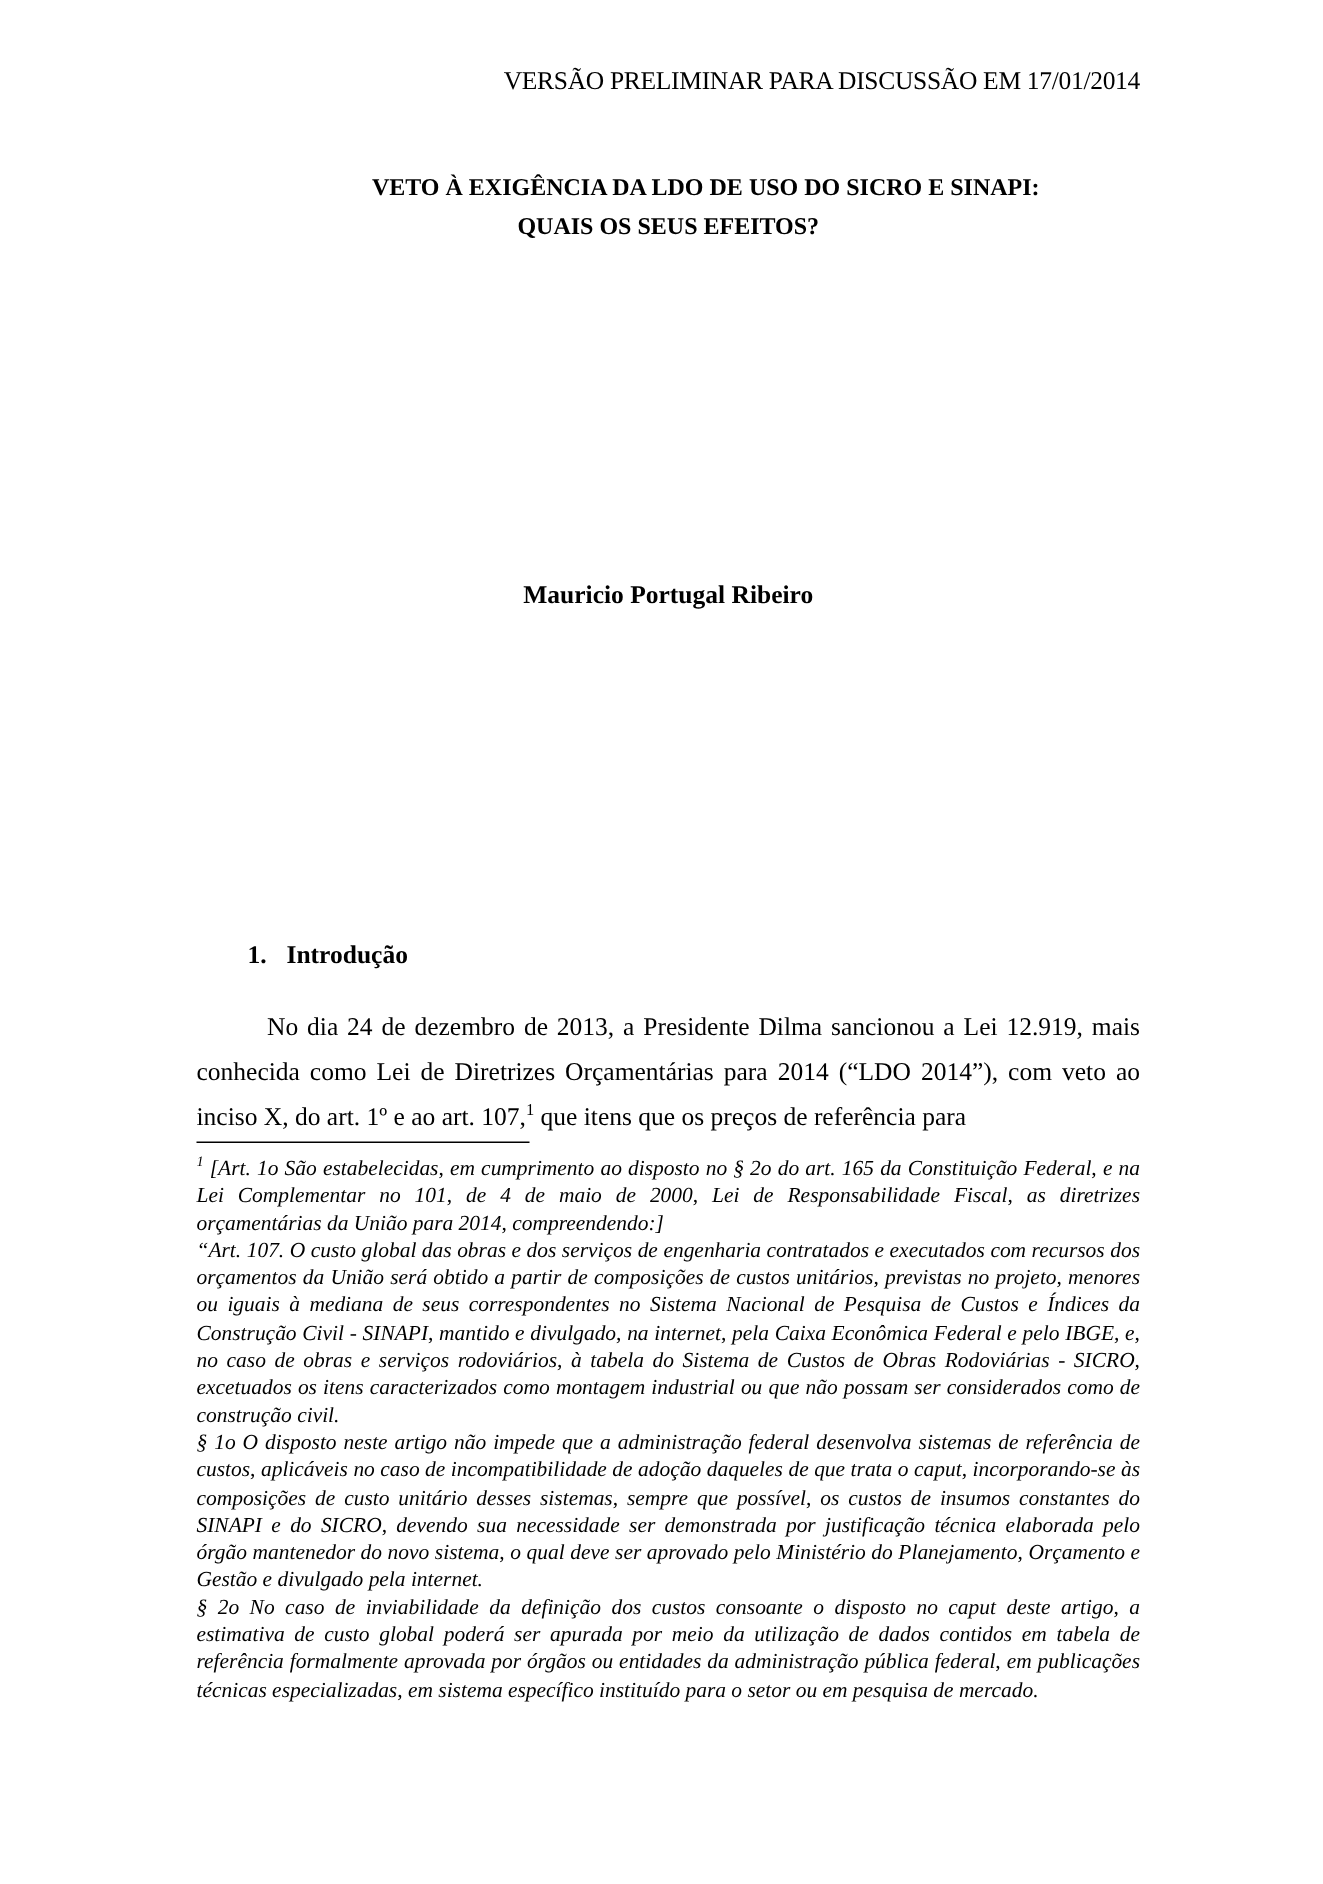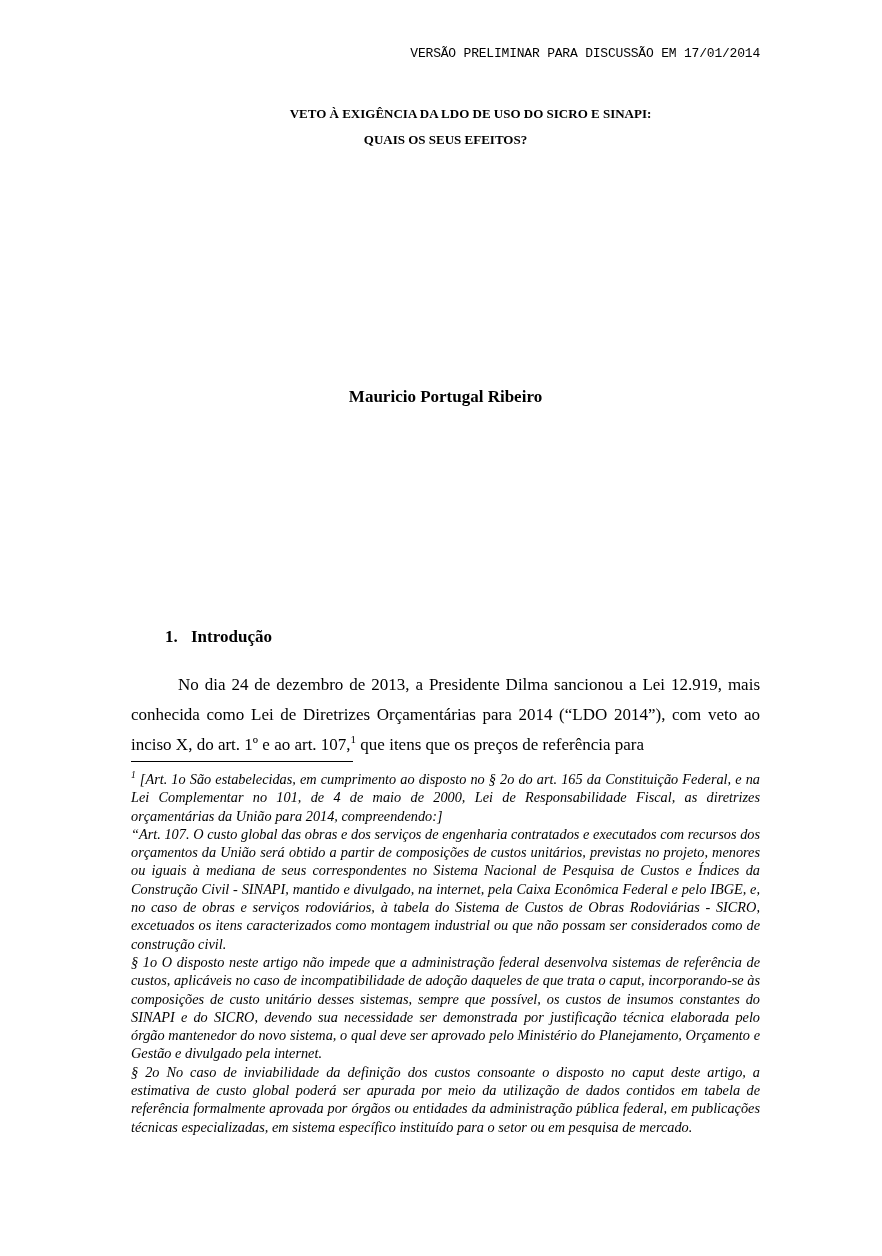--- a/index.html
+++ b/index.html
@@ -9,29 +9,28 @@
     height: 1256px;
     background: #ffffff;
     color: #000000;
     font-family: "Liberation Serif", "DejaVu Serif", serif;
     overflow: hidden;
   }
   .col { position: absolute; left: 131px; width: 629px; }
 
   .hdr {
     top: 43px;
-    font-size: 13px;
+    font-size: 17px;
     line-height: 22px;
     text-align: right;
     letter-spacing: -0.2px;
-    font-family: Liberation Mono, monospace;
   }
   .title {
-    top: 101px;
-    font-size: 13px;
+    top: 113px;
+    font-size: 16px;
     font-weight: bold;
     line-height: 26px;
     text-align: center;
   }
   .title .line1 { text-indent: 50px; }
 
   .authors {
     top: 385px;
     font-size: 17px;
     font-weight: bold;

